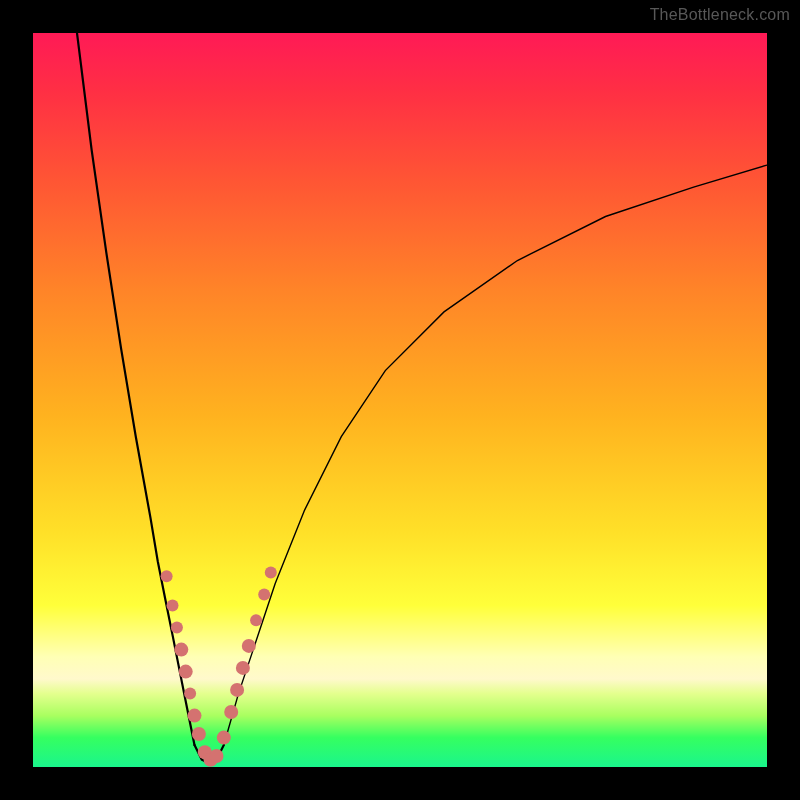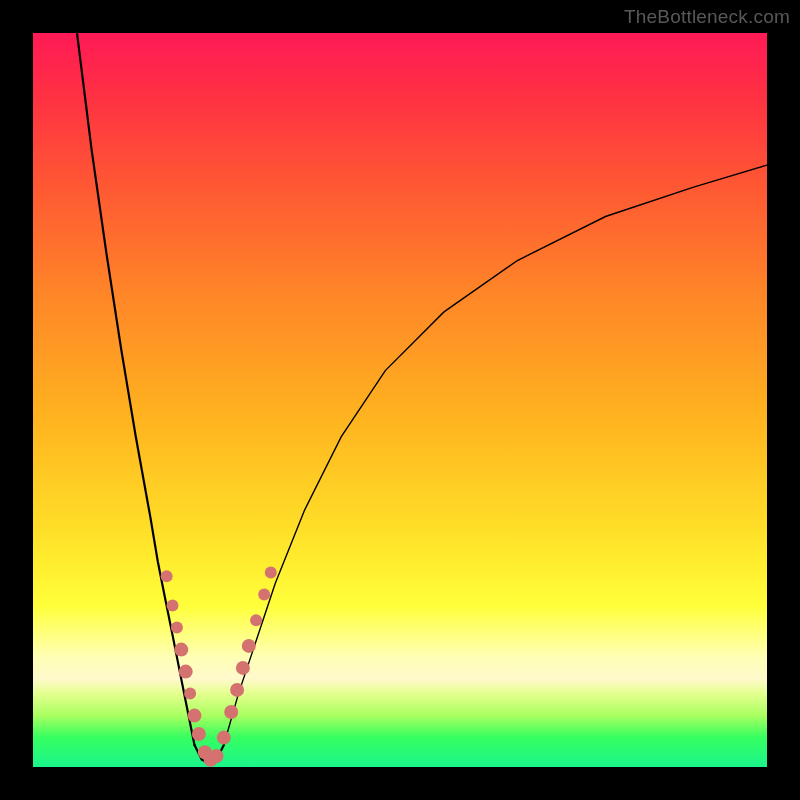--- a/index.html
+++ b/index.html
@@ -62,21 +62,21 @@
     stroke-linecap: round;
   }
   .marker {
     fill: #d47270;
   }
   .watermark {
     position: absolute;
     top: 6px;
     right: 10px;
     color: #585858;
-    font-size: 19px;
+    font-size: 16px;
     font-weight: 500;
     letter-spacing: 0.2px;
     user-select: none;
   }
 </style>
 </head>
 <body>
 
 <div class="outer">
 

